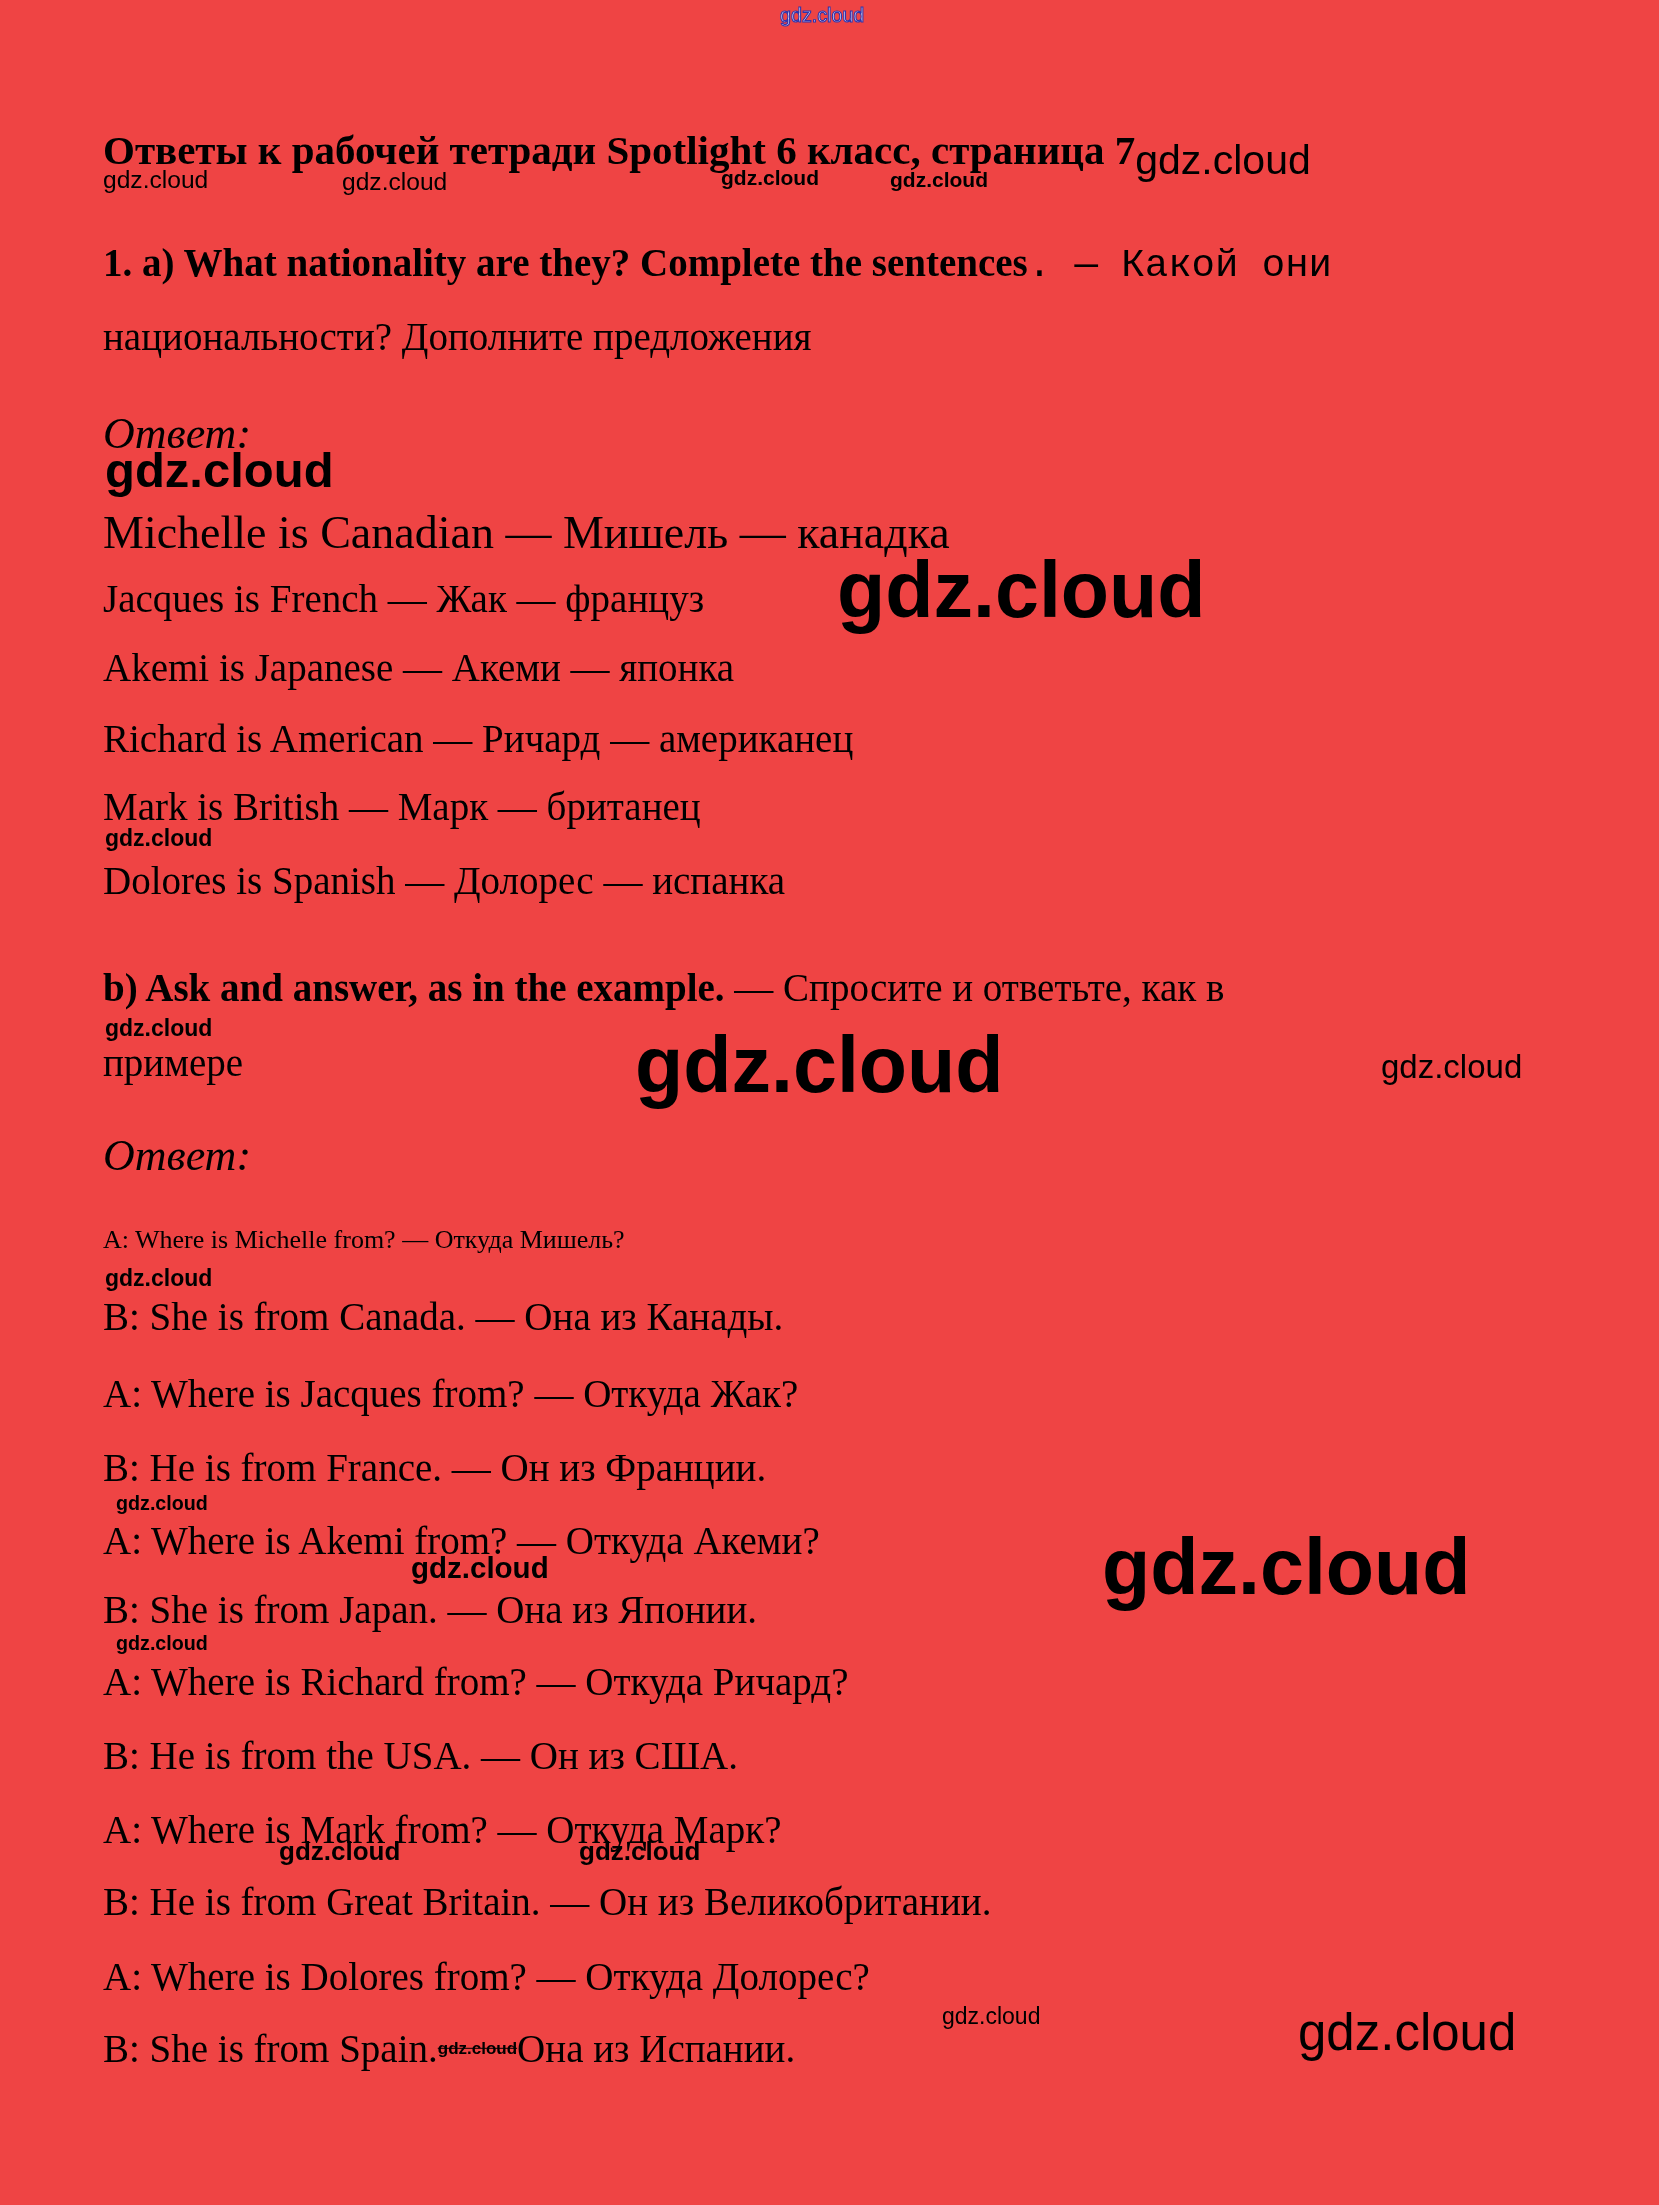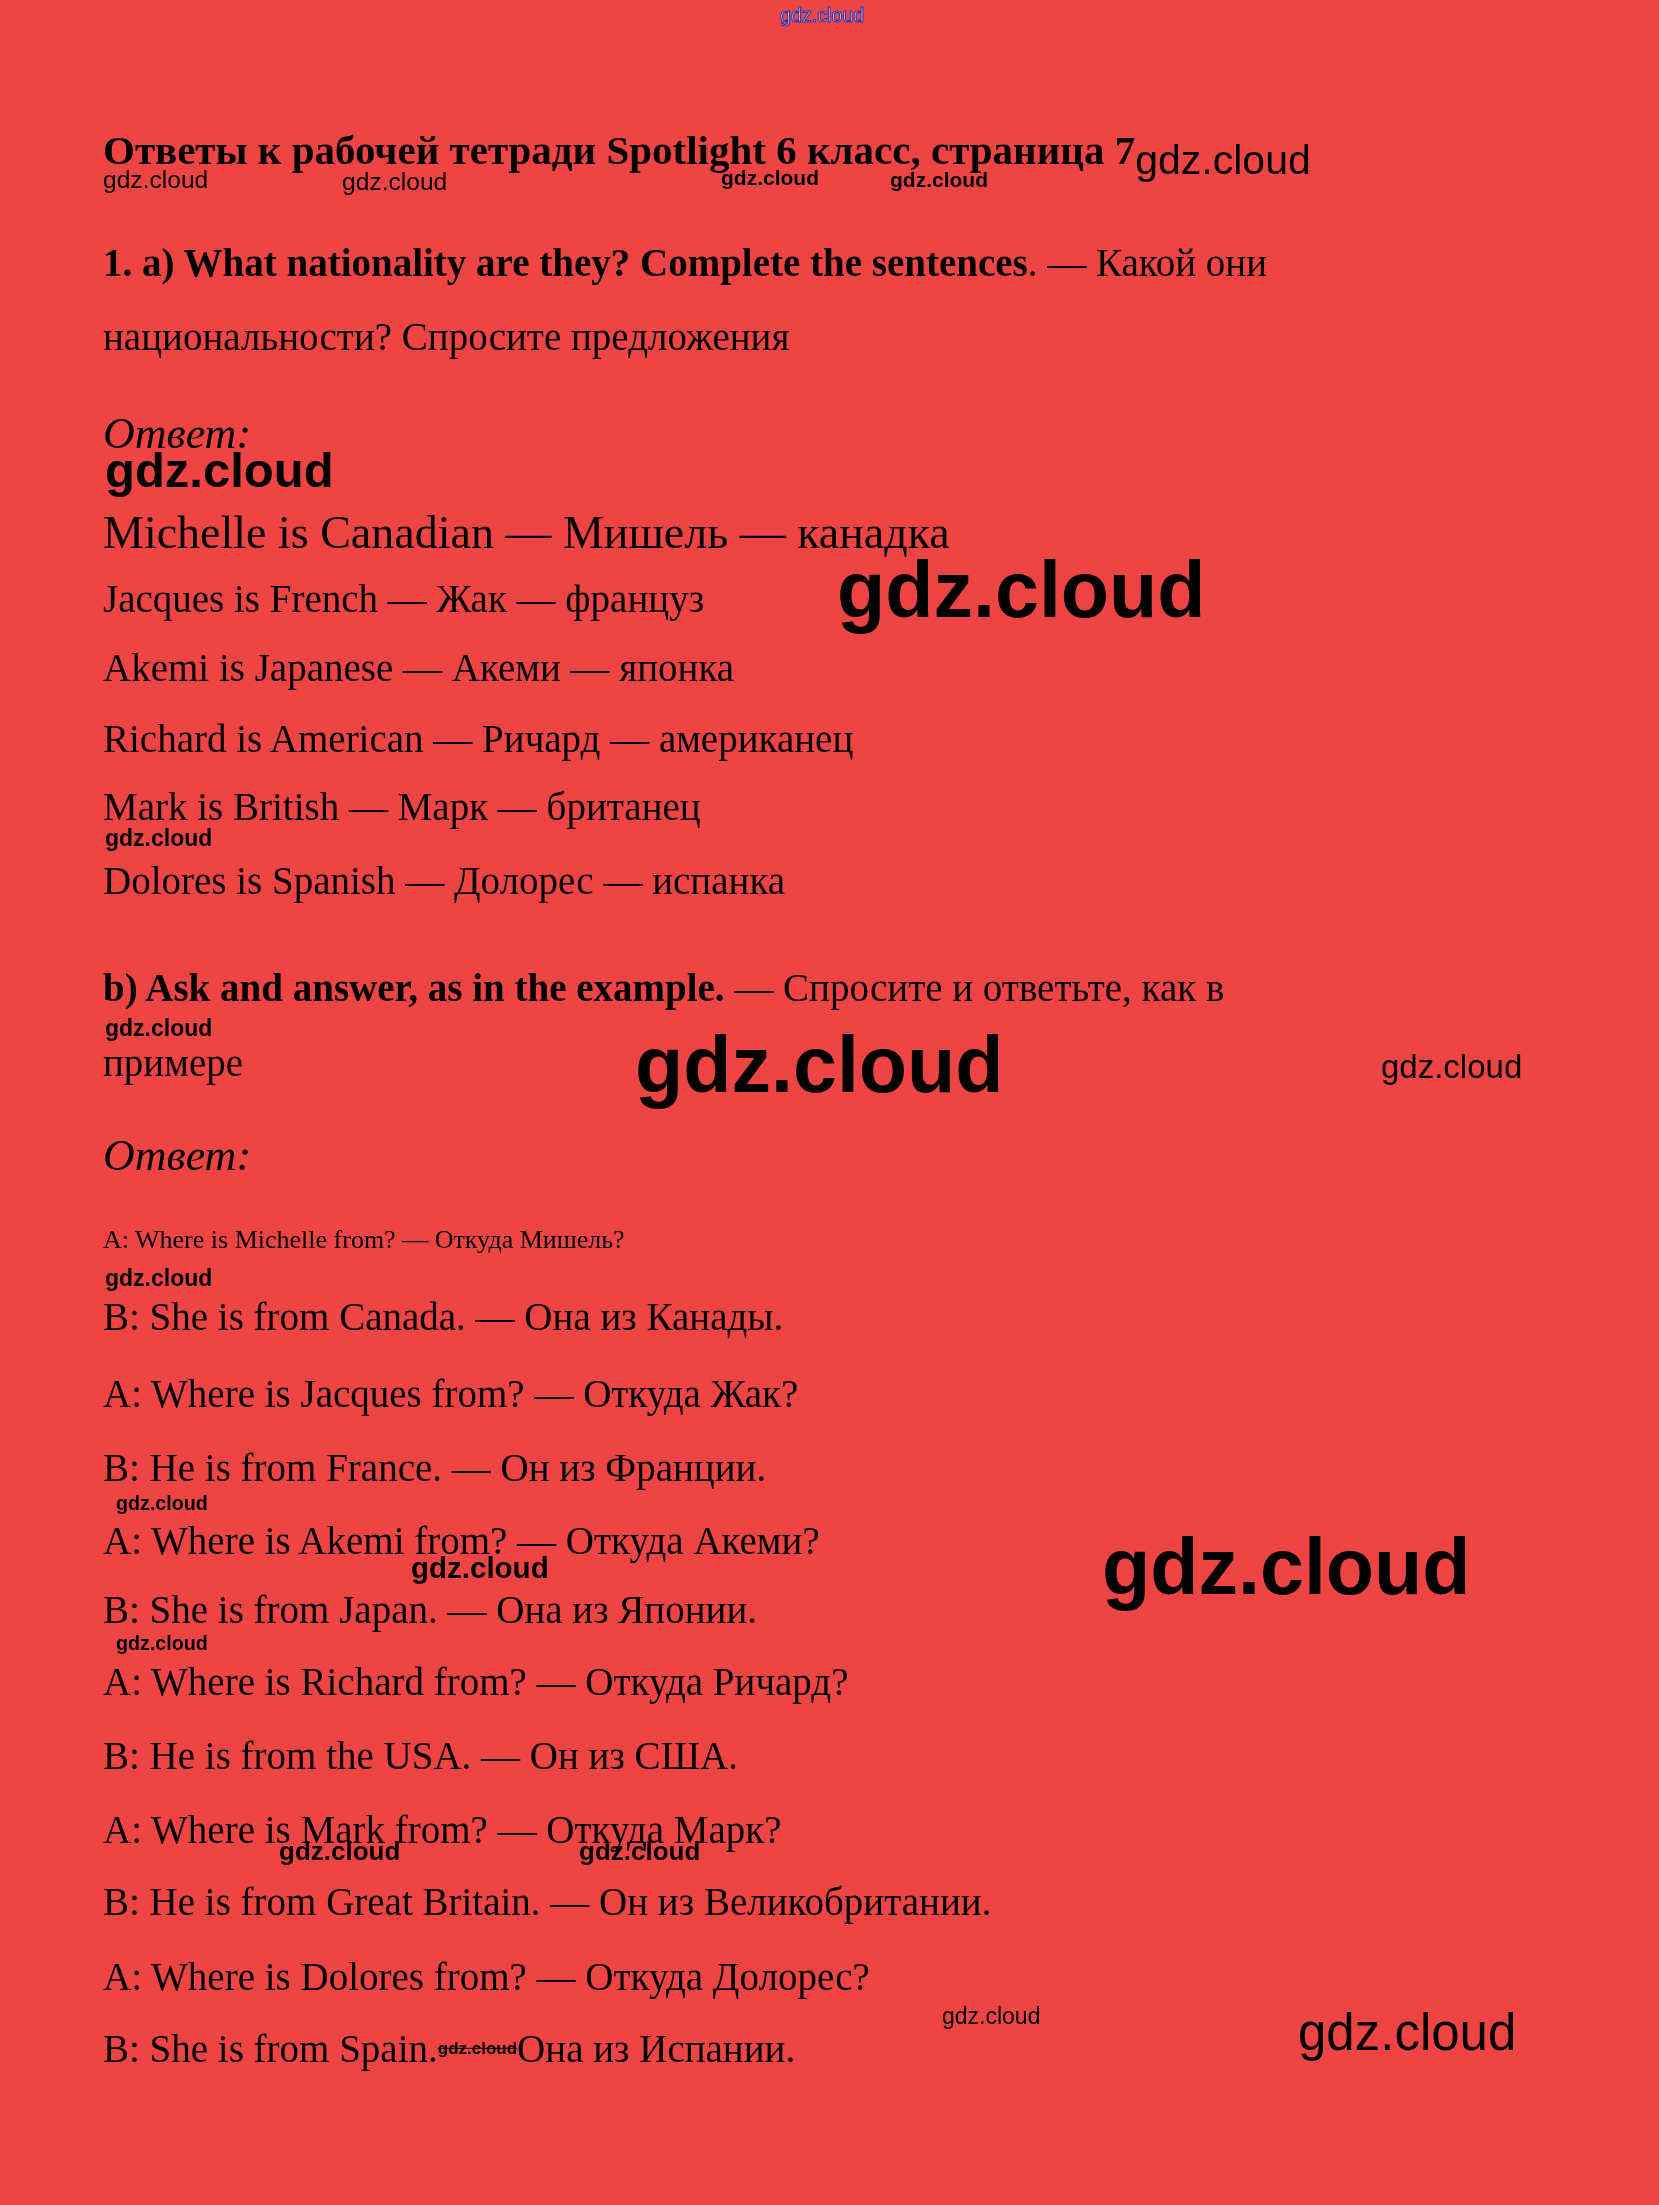--- a/index.html
+++ b/index.html
@@ -35,22 +35,22 @@
 </head>
 <body>
 
 <div id="page" style="width: 1660px; height: 2205px; background: #ef4444; color: rgb(0, 0, 0);">
     <div class="line" style="left: 780px; top: 4.9px;"><span class="seg-sans outline-blue" style="font-size: 19.7px;">gdz.cloud</span></div>
     <div class="line" style="left: 103px; top: 128px;"><span class="seg-serif seg-bold" style="font-size: 41px;">Ответы к рабочей тетради Spotlight 6 класс, страница 7</span><span class="seg-sans seg-raise" style="font-size: 41px; transform: translateY(9.8px);">gdz.cloud</span></div>
     <div class="line" style="left: 103px; top: 167px;"><span class="seg-sans" style="font-size: 24.6px;">gdz.cloud</span></div>
     <div class="line" style="left: 342px; top: 169px;"><span class="seg-sans" style="font-size: 24.6px;">gdz.cloud</span></div>
     <div class="line" style="left: 721px; top: 167px;"><span class="seg-sans seg-bold" style="font-size: 21px;">gdz.cloud</span></div>
     <div class="line" style="left: 890px; top: 169px;"><span class="seg-sans seg-bold" style="font-size: 21px;">gdz.cloud</span></div>
-    <div class="line" style="left: 103px; top: 242px;"><span class="seg-serif seg-bold" style="font-size: 39px;">1. a) What nationality are they? Complete the sentences</span><span class="seg-serif" style="font-size: 39px;">. — Какой они</span></div>
-    <div class="line" style="left: 103px; top: 316px;"><span class="seg-serif" style="font-size: 39px;">национальности? Спросите предложения</span></div>
+    <div class="line" style="left: 103px; top: 242px;"><span class="seg-serif seg-bold" style="font-size: 39px;">1. a) What nationality are they? Complete the sentences</span><span class="seg-serif" style="font-size: 39px; font-family: Liberation Mono, monospace;">. — Какой они</span></div>
+    <div class="line" style="left: 103px; top: 316px;"><span class="seg-serif" style="font-size: 39px;">национальности? Дополните предложения</span></div>
     <div class="line" style="left: 103px; top: 410px;"><span class="seg-serif seg-italic" style="font-size: 44px;">Ответ:</span></div>
     <div class="line" style="left: 105px; top: 444px;"><span class="seg-sans seg-bold" style="font-size: 49px;">gdz.cloud</span></div>
     <div class="line" style="left: 103px; top: 508px;"><span class="seg-serif" style="font-size: 46px;">Michelle is Canadian — Мишель — канадка</span></div>
     <div class="line" style="left: 103px; top: 578px;"><span class="seg-serif" style="font-size: 39px;">Jacques is French — Жак — француз</span></div>
     <div class="line" style="left: 837px; top: 547px;"><span class="seg-sans seg-bold" style="font-size: 79px;">gdz.cloud</span></div>
     <div class="line" style="left: 103px; top: 647px;"><span class="seg-serif" style="font-size: 39px;">Akemi is Japanese — Акеми — японка</span></div>
     <div class="line" style="left: 103px; top: 718px;"><span class="seg-serif" style="font-size: 39px;">Richard is American — Ричард — американец</span></div>
     <div class="line" style="left: 103px; top: 786px;"><span class="seg-serif" style="font-size: 39px; margin-top: 16px;">Mark is British — Марк — британец</span></div>
     <div class="line" style="left: 105px; top: 826px;"><span class="seg-sans seg-bold" style="font-size: 23px;">gdz.cloud</span></div>
     <div class="line" style="left: 103px; top: 860px;"><span class="seg-serif" style="font-size: 39px;">Dolores is Spanish — Долорес — испанка</span></div>

